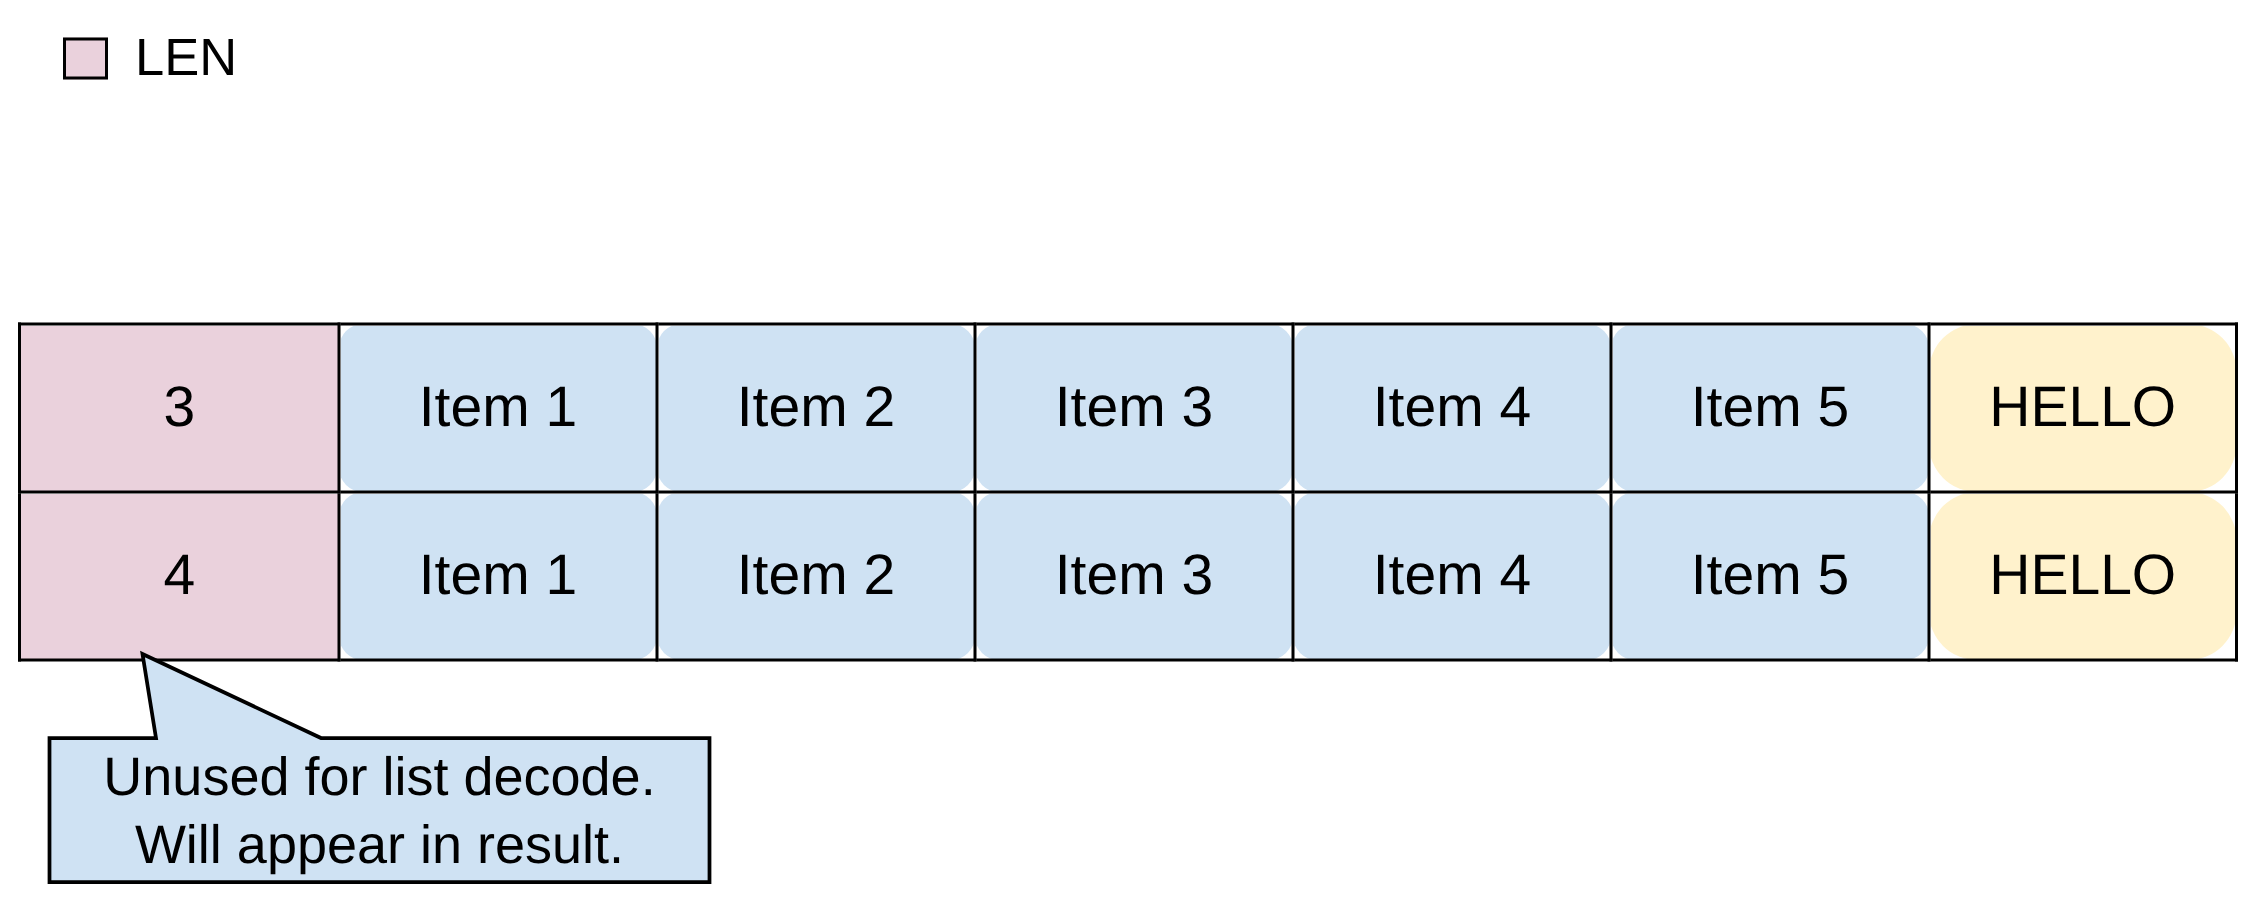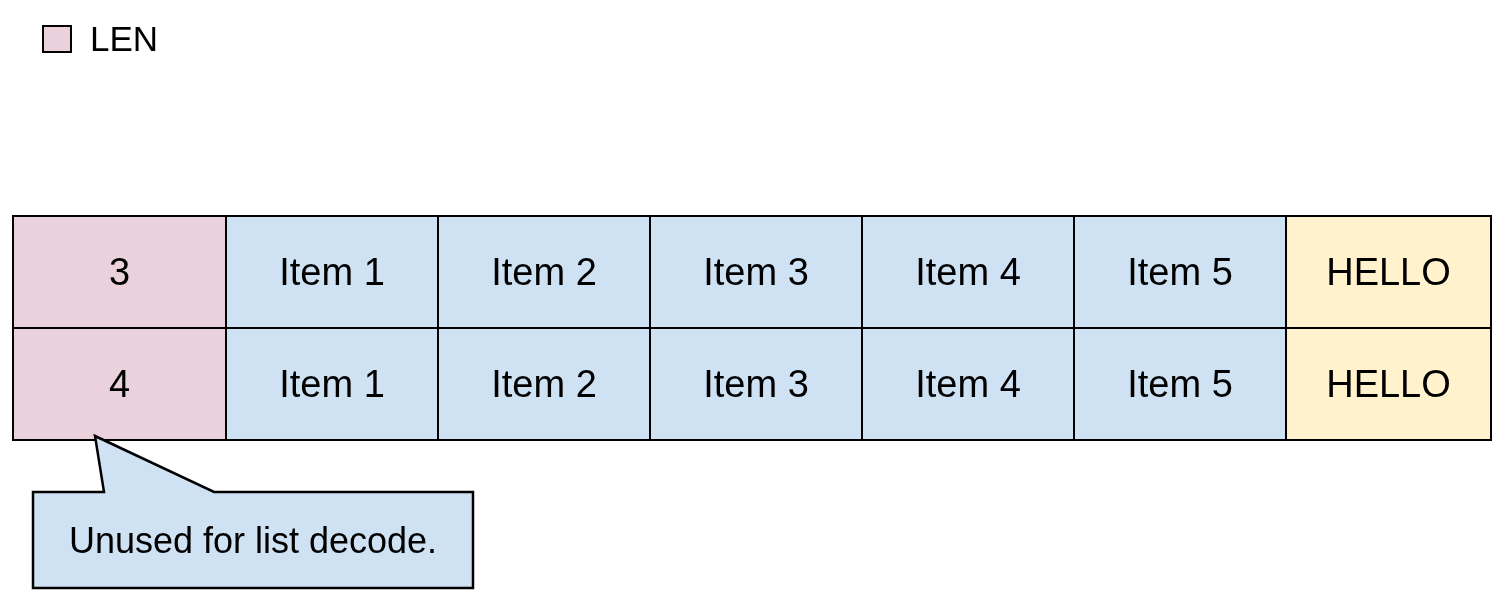--- a/index.html
+++ b/index.html
@@ -58,22 +58,22 @@
     height: 110px;
     text-align: center;
     vertical-align: middle;
     font-size: 38px;
     padding: 0;
     white-space: nowrap;
     overflow: hidden;
   }
 
   .fill-len { background: var(--len-fill); }
-  .fill-lst { background: var(--lst-fill); }
-  .fill-fld { background: var(--fld-fill); }
+  .fill-lst { background: var(--lst-fill); border-radius: 16px; }
+  .fill-fld { background: var(--fld-fill); border-radius: 32px; }
 
   
   .callout-svg {
     position: absolute;
     left: 0;
     top: 0;
     width: 1512px;
     height: 606px;
     pointer-events: none;
   }
@@ -140,13 +140,14 @@
     </tr>
   </tbody>
 </table>
 
 <svg class="callout-svg" viewBox="0 0 1512 606" xmlns="http://www.w3.org/2000/svg">
   <path class="callout-shape" d="M 95,436 L 214,492 L 473,492 L 473,588 L 33,588 L 33,492 L 104,492 Z"></path>
 </svg>
 
 <div class="callout-text">
   <span>Unused for list decode.</span>
+  <span>Will appear in result.</span>
 </div>
 
 </body></html>

